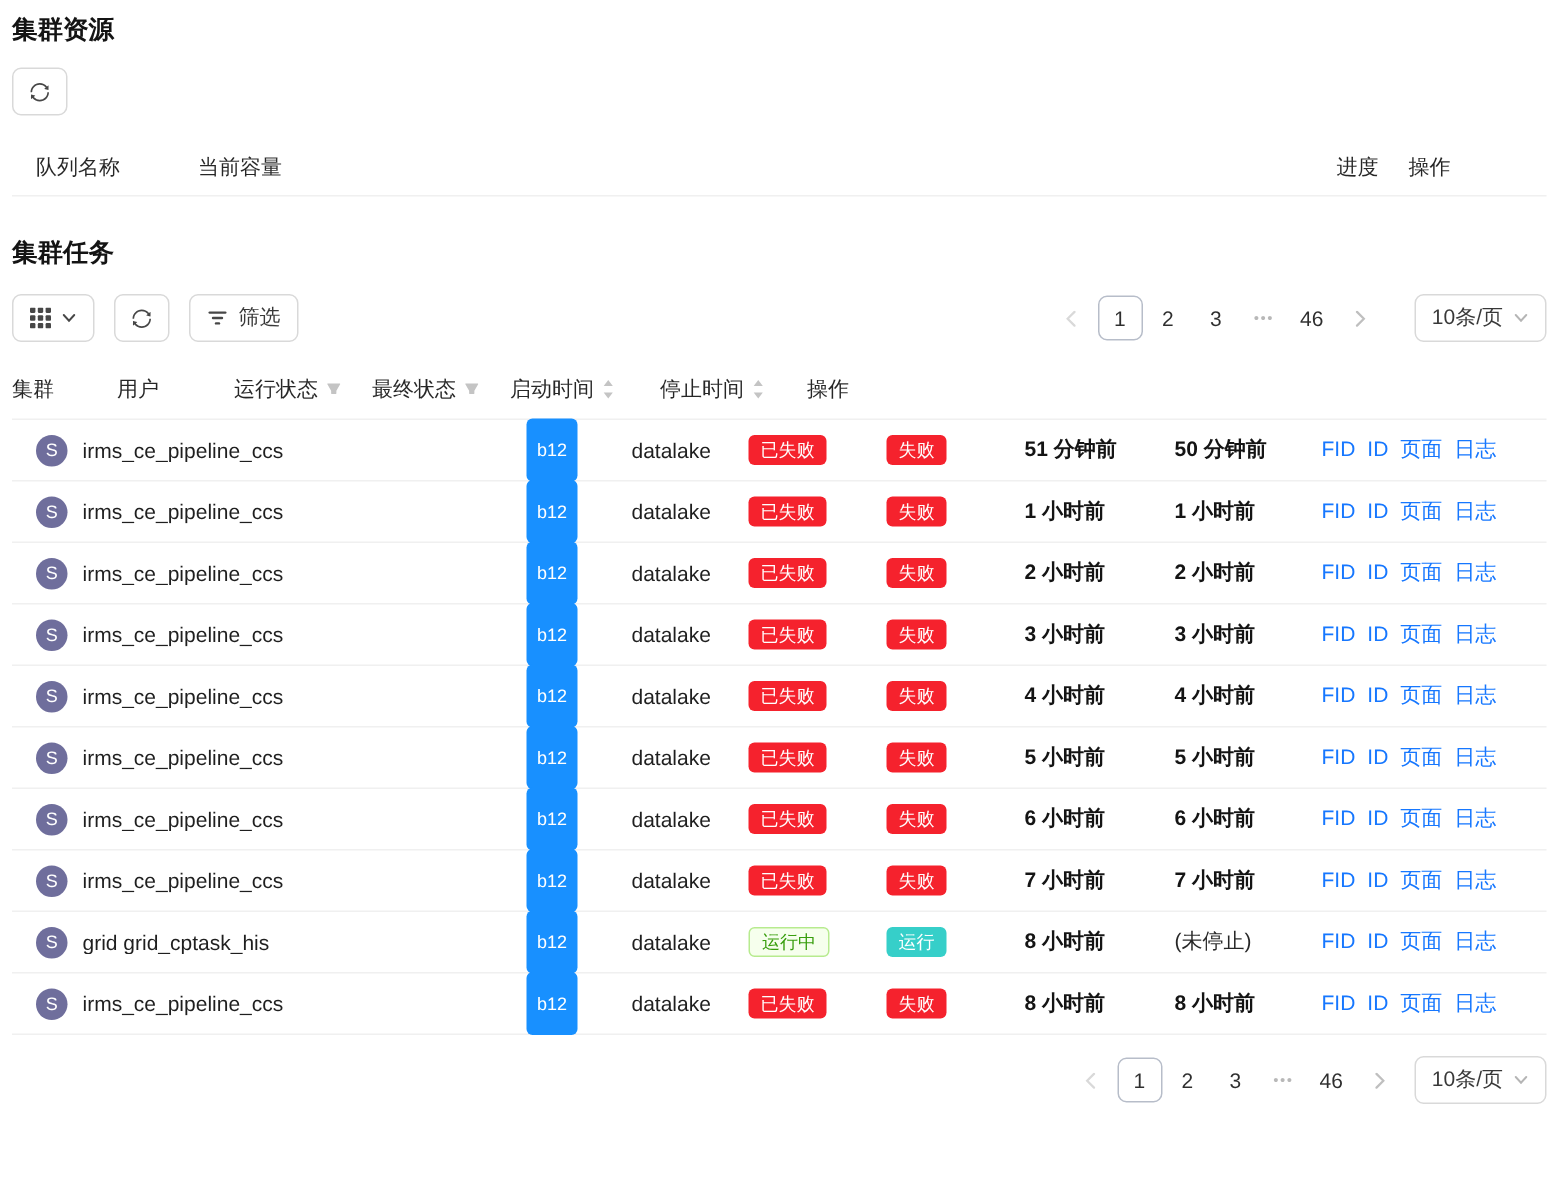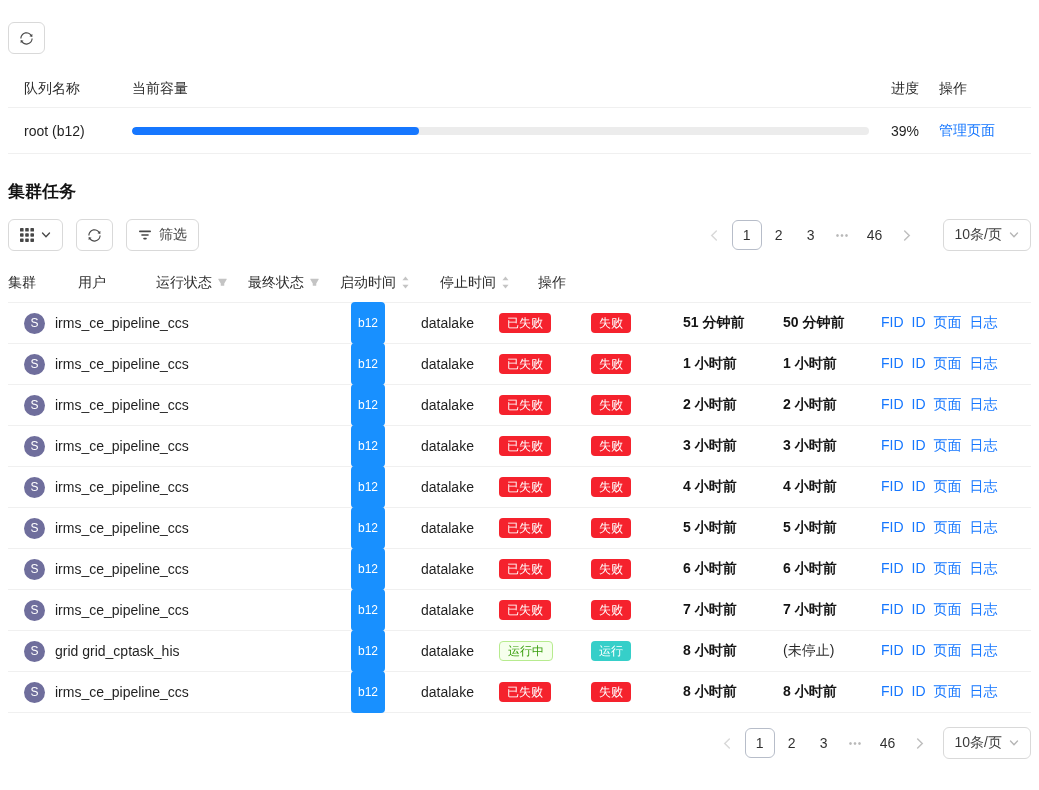--- a/index.html
+++ b/index.html
@@ -73,47 +73,36 @@
   .tag-processing{background:var(--cyan);color:#fff;}
   .time{font-weight:700;color:#141414;}
   .time.normal{font-weight:400;color:rgba(0,0,0,0.85);}
   .bottom-pagination{display:flex;align-items:center;justify-content:flex-end;margin-top:14px;}
   .hdr-icon{color:var(--icon_gray);display:inline-flex;}
 </style>
 </head>
 <body>
 
 <div>
+  <h2 class="section-title">集群资源</h2>
 
   <button class="btn icon-btn res-refresh">
     <span class="icon">
       <svg width="15" height="15" viewBox="0 0 1024 1024" fill="currentColor">
           <path d="M168 504.2c1-43.7 10-86.1 26.9-126 17.3-41 42.1-77.7 73.7-109.4S337 212.3 378 195c42.4-17.9 87.4-27 133.9-27s91.5 9.1 133.8 27A341.5 341.5 0 0 1 755 268.8c9.9 9.9 19.2 20.4 27.8 31.4l-60.2 47a8 8 0 0 0 3 14.1l175.7 43c5 1.2 9.9-2.6 9.9-7.7l0.8-180.9c0-6.7-7.7-10.5-12.9-6.3l-56.4 44.1C765.8 155.1 646.2 92 511.8 92 282.7 92 96.3 275.6 92 503.8a8 8 0 0 0 8 8.2h60c4.4 0 7.9-3.5 8-7.8z m756 7.8h-60c-4.4 0-7.9 3.5-8 7.8-1 43.7-10 86.1-26.9 126-17.3 41-42.1 77.8-73.7 109.4a342.45 342.45 0 0 1-243.3 100.8 342.24 342.24 0 0 1-243.2-100.8c-9.9-9.9-19.2-20.4-27.8-31.4l60.2-47a8 8 0 0 0-3-14.1l-175.7-43c-5-1.2-9.9 2.6-9.9 7.7l-0.7 181c0 6.7 7.7 10.5 12.9 6.3l56.4-44.1C258.2 868.9 377.8 932 512.2 932c229.2 0 415.5-183.7 419.8-411.8a8 8 0 0 0-8-8.2z"></path>
         </svg>
     </span>
   </button>
 
   <div class="res-table">
     <div class="res-header">
       <div class="rc-queue th">队列名称</div>
       <div class="rc-capacity th">当前容量</div>
       <div class="rc-progress th">进度</div>
       <div class="rc-actions th">操作</div>
-    </div>
-    <div class="res-row">
-      <div class="rc-queue">root (b12)</div>
-      <div class="rc-capacity">
-        <div class="progress-track">
-          <div class="progress-fill" style="width: 39%;"></div>
-        </div>
-      </div>
-      <div class="rc-progress">39%</div>
-      <div class="rc-actions">
-        <a class="link">管理页面</a>
-      </div>
     </div>
   </div>
 </div>
 
 <div class="tasks-section">
   <h2 class="section-title">集群任务</h2>
 
   <div class="toolbar">
     <button class="btn">
       <span class="icon">

